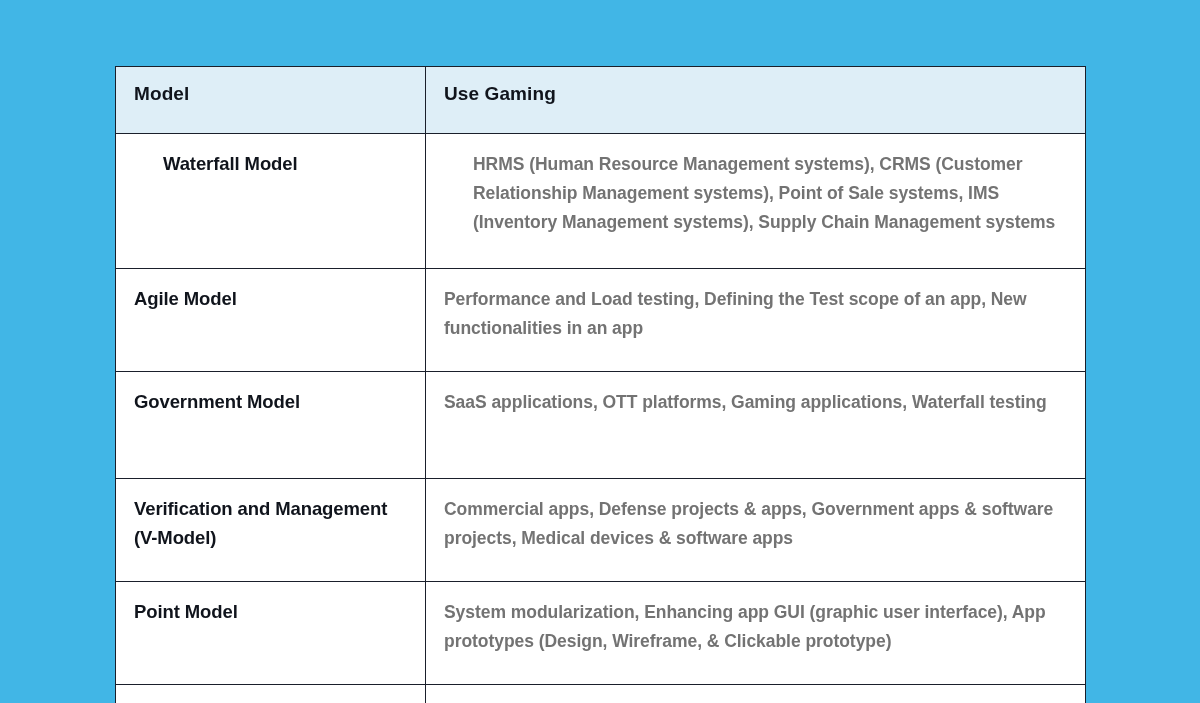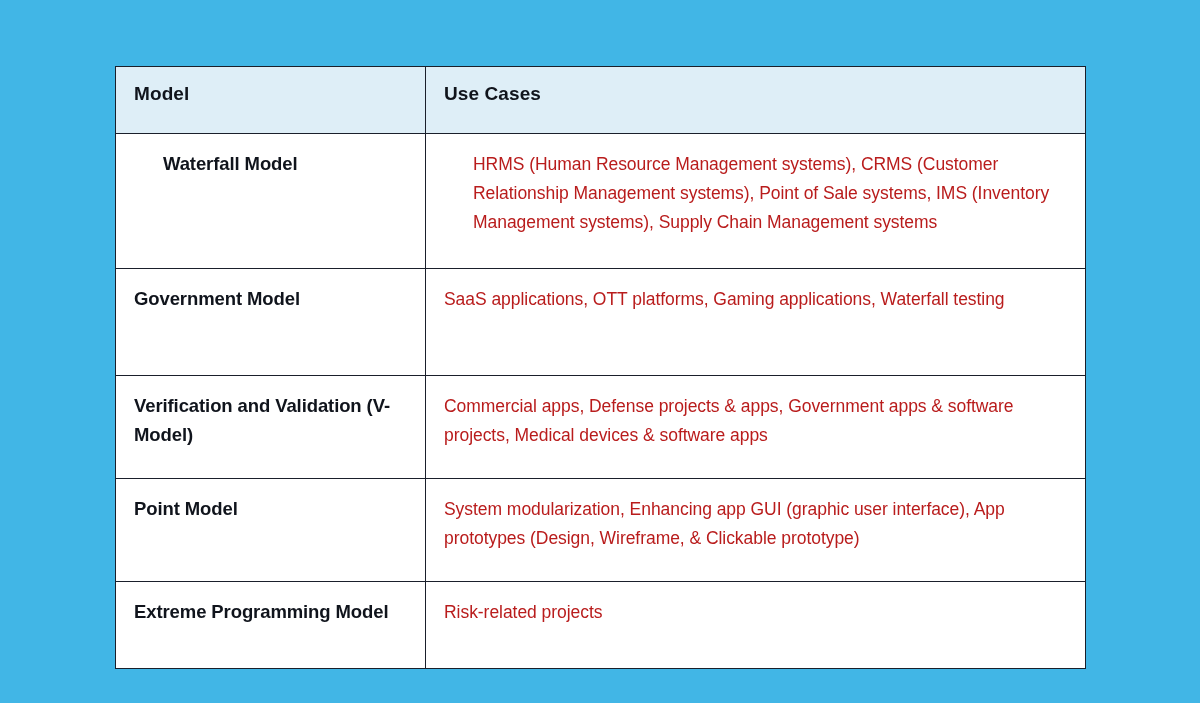--- a/index.html
+++ b/index.html
@@ -51,22 +51,22 @@
   tbody td.model-cell {
     font-size: 18.5px;
     font-weight: bold;
     color: #10141c;
     line-height: 1.55;
     letter-spacing: -0.1px;
   }
 
   tbody td.usecase-cell {
     font-size: 17.5px;
-    font-weight: normal;
-    color: #b91c1c;
+    font-weight: bold;
+    color: #737373;
     line-height: 1.66;
     letter-spacing: -0.05px;
     padding-right: 8px;
   }
 
   tbody tr.r-waterfall td { height: 90px; padding-left: 47px; }
   tbody tr.r-agile     td { height: 48px; }
   tbody tr.r-iterative td { height: 62px; }
   tbody tr.r-vmodel    td { height: 38px; }
   tbody tr.r-spiral    td { height: 40px; }
@@ -77,34 +77,38 @@
 
 <div id="table-wrap">
   <table class="sdlc-table">
     <colgroup>
       <col class="col-model">
       <col class="col-usecase">
     </colgroup>
     <thead>
       <tr>
         <th>Model</th>
-        <th>Use Cases</th>
+        <th>Use Gaming</th>
       </tr>
     </thead>
     <tbody>
       <tr class="r-waterfall">
         <td class="model-cell">Waterfall Model</td>
         <td class="usecase-cell">HRMS (Human Resource Management systems), CRMS (Customer Relationship Management systems), Point of Sale systems, IMS (Inventory Management systems), Supply Chain Management systems</td>
       </tr>
+      <tr class="r-agile">
+        <td class="model-cell">Agile Model</td>
+        <td class="usecase-cell">Performance and Load testing, Defining the Test scope of an app, New functionalities in an app</td>
+      </tr>
       <tr class="r-iterative">
         <td class="model-cell">Government Model</td>
         <td class="usecase-cell">SaaS applications, OTT platforms, Gaming applications, Waterfall testing</td>
       </tr>
       <tr class="r-vmodel">
-        <td class="model-cell">Verification and Validation (V-Model)</td>
+        <td class="model-cell">Verification and Management (V-Model)</td>
         <td class="usecase-cell">Commercial apps, Defense projects &amp; apps, Government apps &amp; software projects, Medical devices &amp; software apps</td>
       </tr>
       <tr class="r-spiral">
         <td class="model-cell">Point Model</td>
         <td class="usecase-cell">System modularization, Enhancing app GUI (graphic user interface), App prototypes (Design, Wireframe, &amp; Clickable prototype)</td>
       </tr>
       <tr class="r-xp">
         <td class="model-cell">Extreme Programming Model</td>
         <td class="usecase-cell">Risk-related projects</td>
       </tr>

